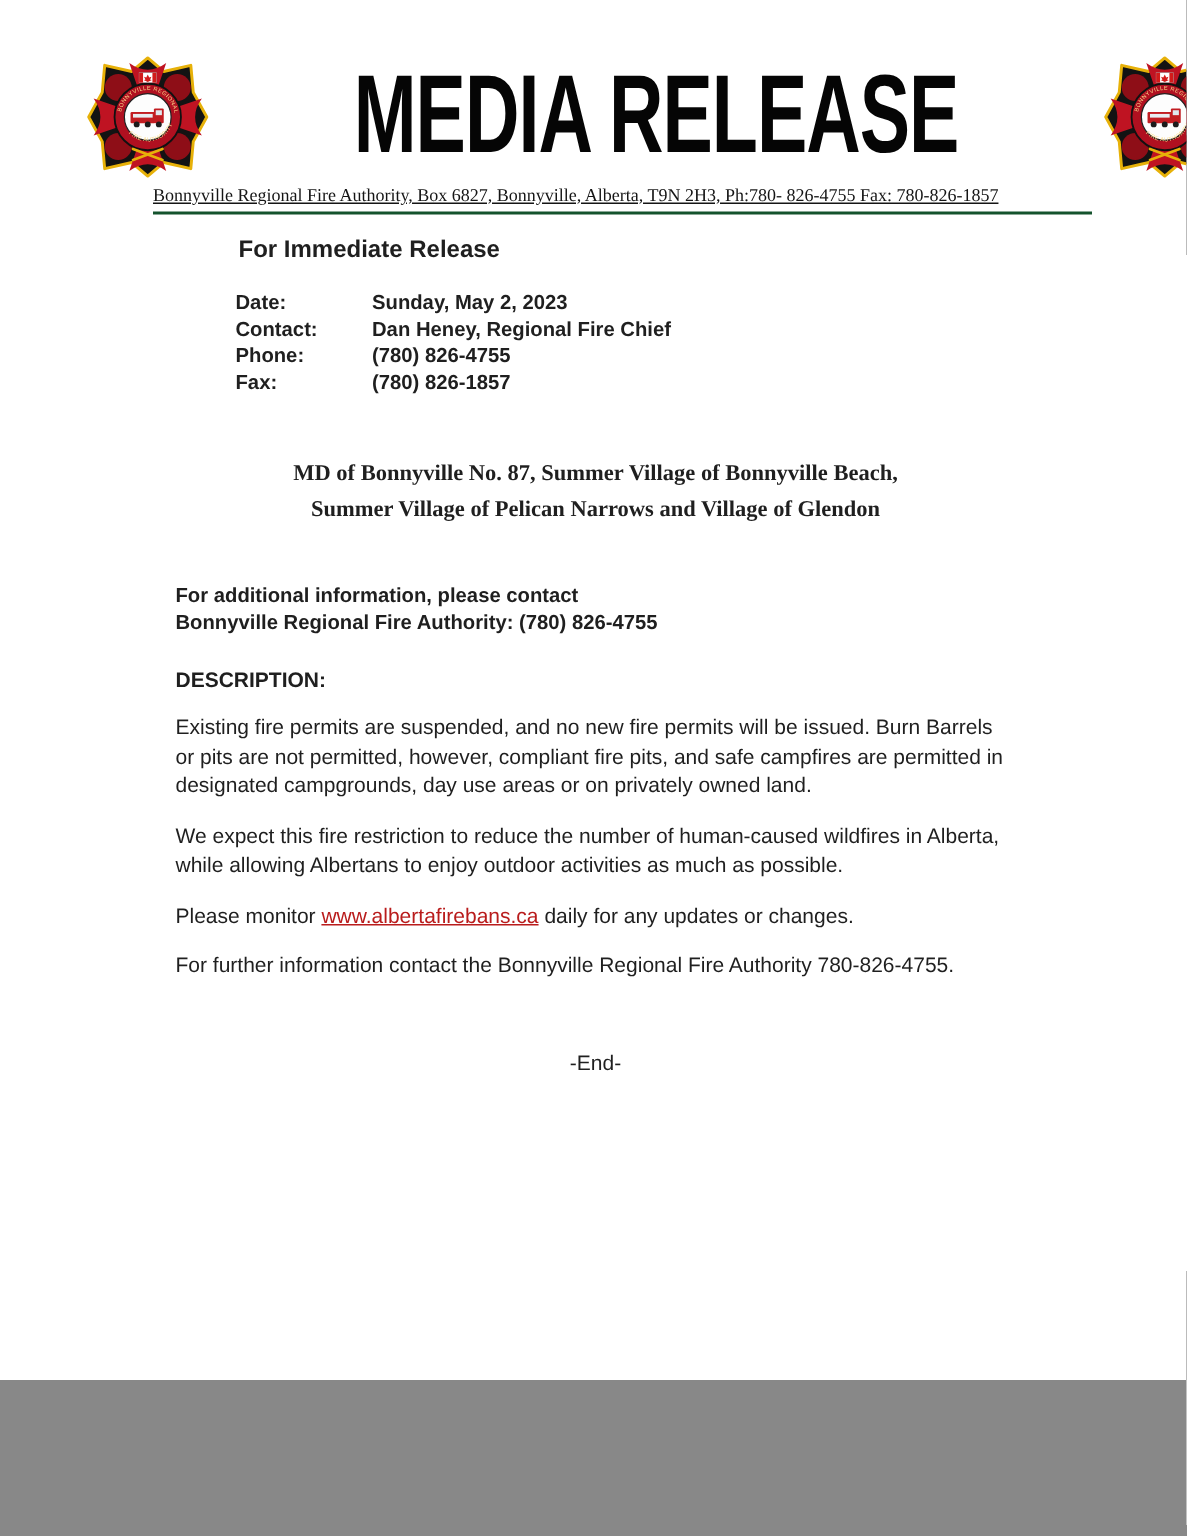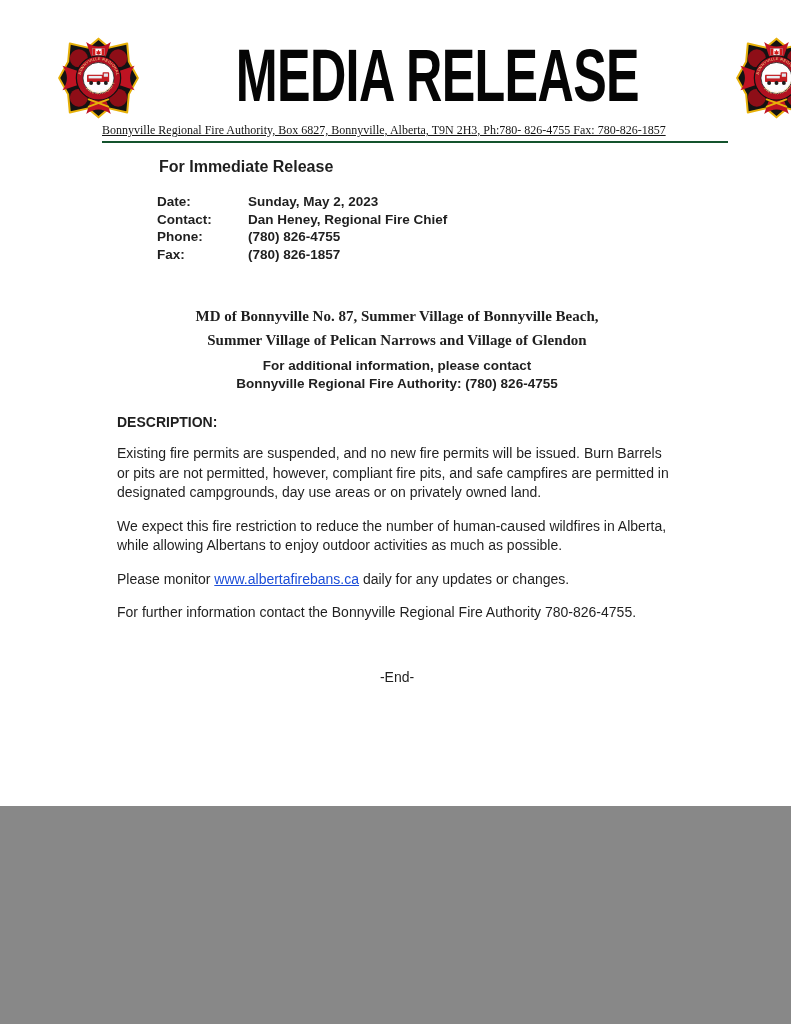--- a/index.html
+++ b/index.html
@@ -1,19 +1,19 @@
 <!DOCTYPE html>
 <html><head>
 <meta charset="utf-8">
 <style>
   * { margin:0; padding:0; box-sizing:border-box; }
   html,body { background:#888; }
   .page {
     position:relative;
-    width:791px; height:806px;
+    width:791px; height:920px;
     margin:0 auto;
     background:#ffffff;
     font-family:"Liberation Sans", sans-serif;
     color:#1f1f1f;
     overflow:hidden;
   }
   
   .header {
     display:flex; align-items:flex-start;
     padding:37px 44px 0 56px;
@@ -40,25 +40,25 @@
   
   .content { padding:0 114px 0 117px; }
   .release-label { margin-top:15px; font-weight:bold; font-size:16px;padding-left:42px; }
   .contact-block { margin-top:17px; font-weight:bold; font-size:13.5px; }
   .contact-row { display:flex; line-height:17.5px;padding-left:40px; }
   .contact-row .lbl { width:91px; flex:0 0 auto; }
   
   .restriction-block { margin-top:42px; text-align:center; }
   .restriction-title { font-size:19px; font-weight:bold; line-height:23px; }
   .restriction-sub { font-size:15px; font-weight:bold; line-height:23.5px;font-family:Liberation Serif, serif; }
-  .additional-block { margin-top:5px; text-align:center; font-weight:bold; font-size:13.5px; line-height:18px; }
+  .additional-block { margin-top:36px; text-align:left; font-weight:bold; font-size:13.5px; line-height:18px; }
   
   .description-label { margin-top:21px; font-weight:bold; font-size:14px; }
   .para { margin-top:14px; font-size:14px; line-height:19.5px; }
-  .para a { color:#1d4ed8; }
+  .para a { color:#b91c1c; }
   .end-marker { margin-top:46px; text-align:center; font-size:14px; }
   svg text { font-family:"Liberation Sans", sans-serif; }
 </style>
 </head>
 <body>
 
 <svg width="0" height="0" style="position:absolute" aria-hidden="true">
   <defs>
     <symbol id="frs-badge" viewBox="0 0 100 100">
 

